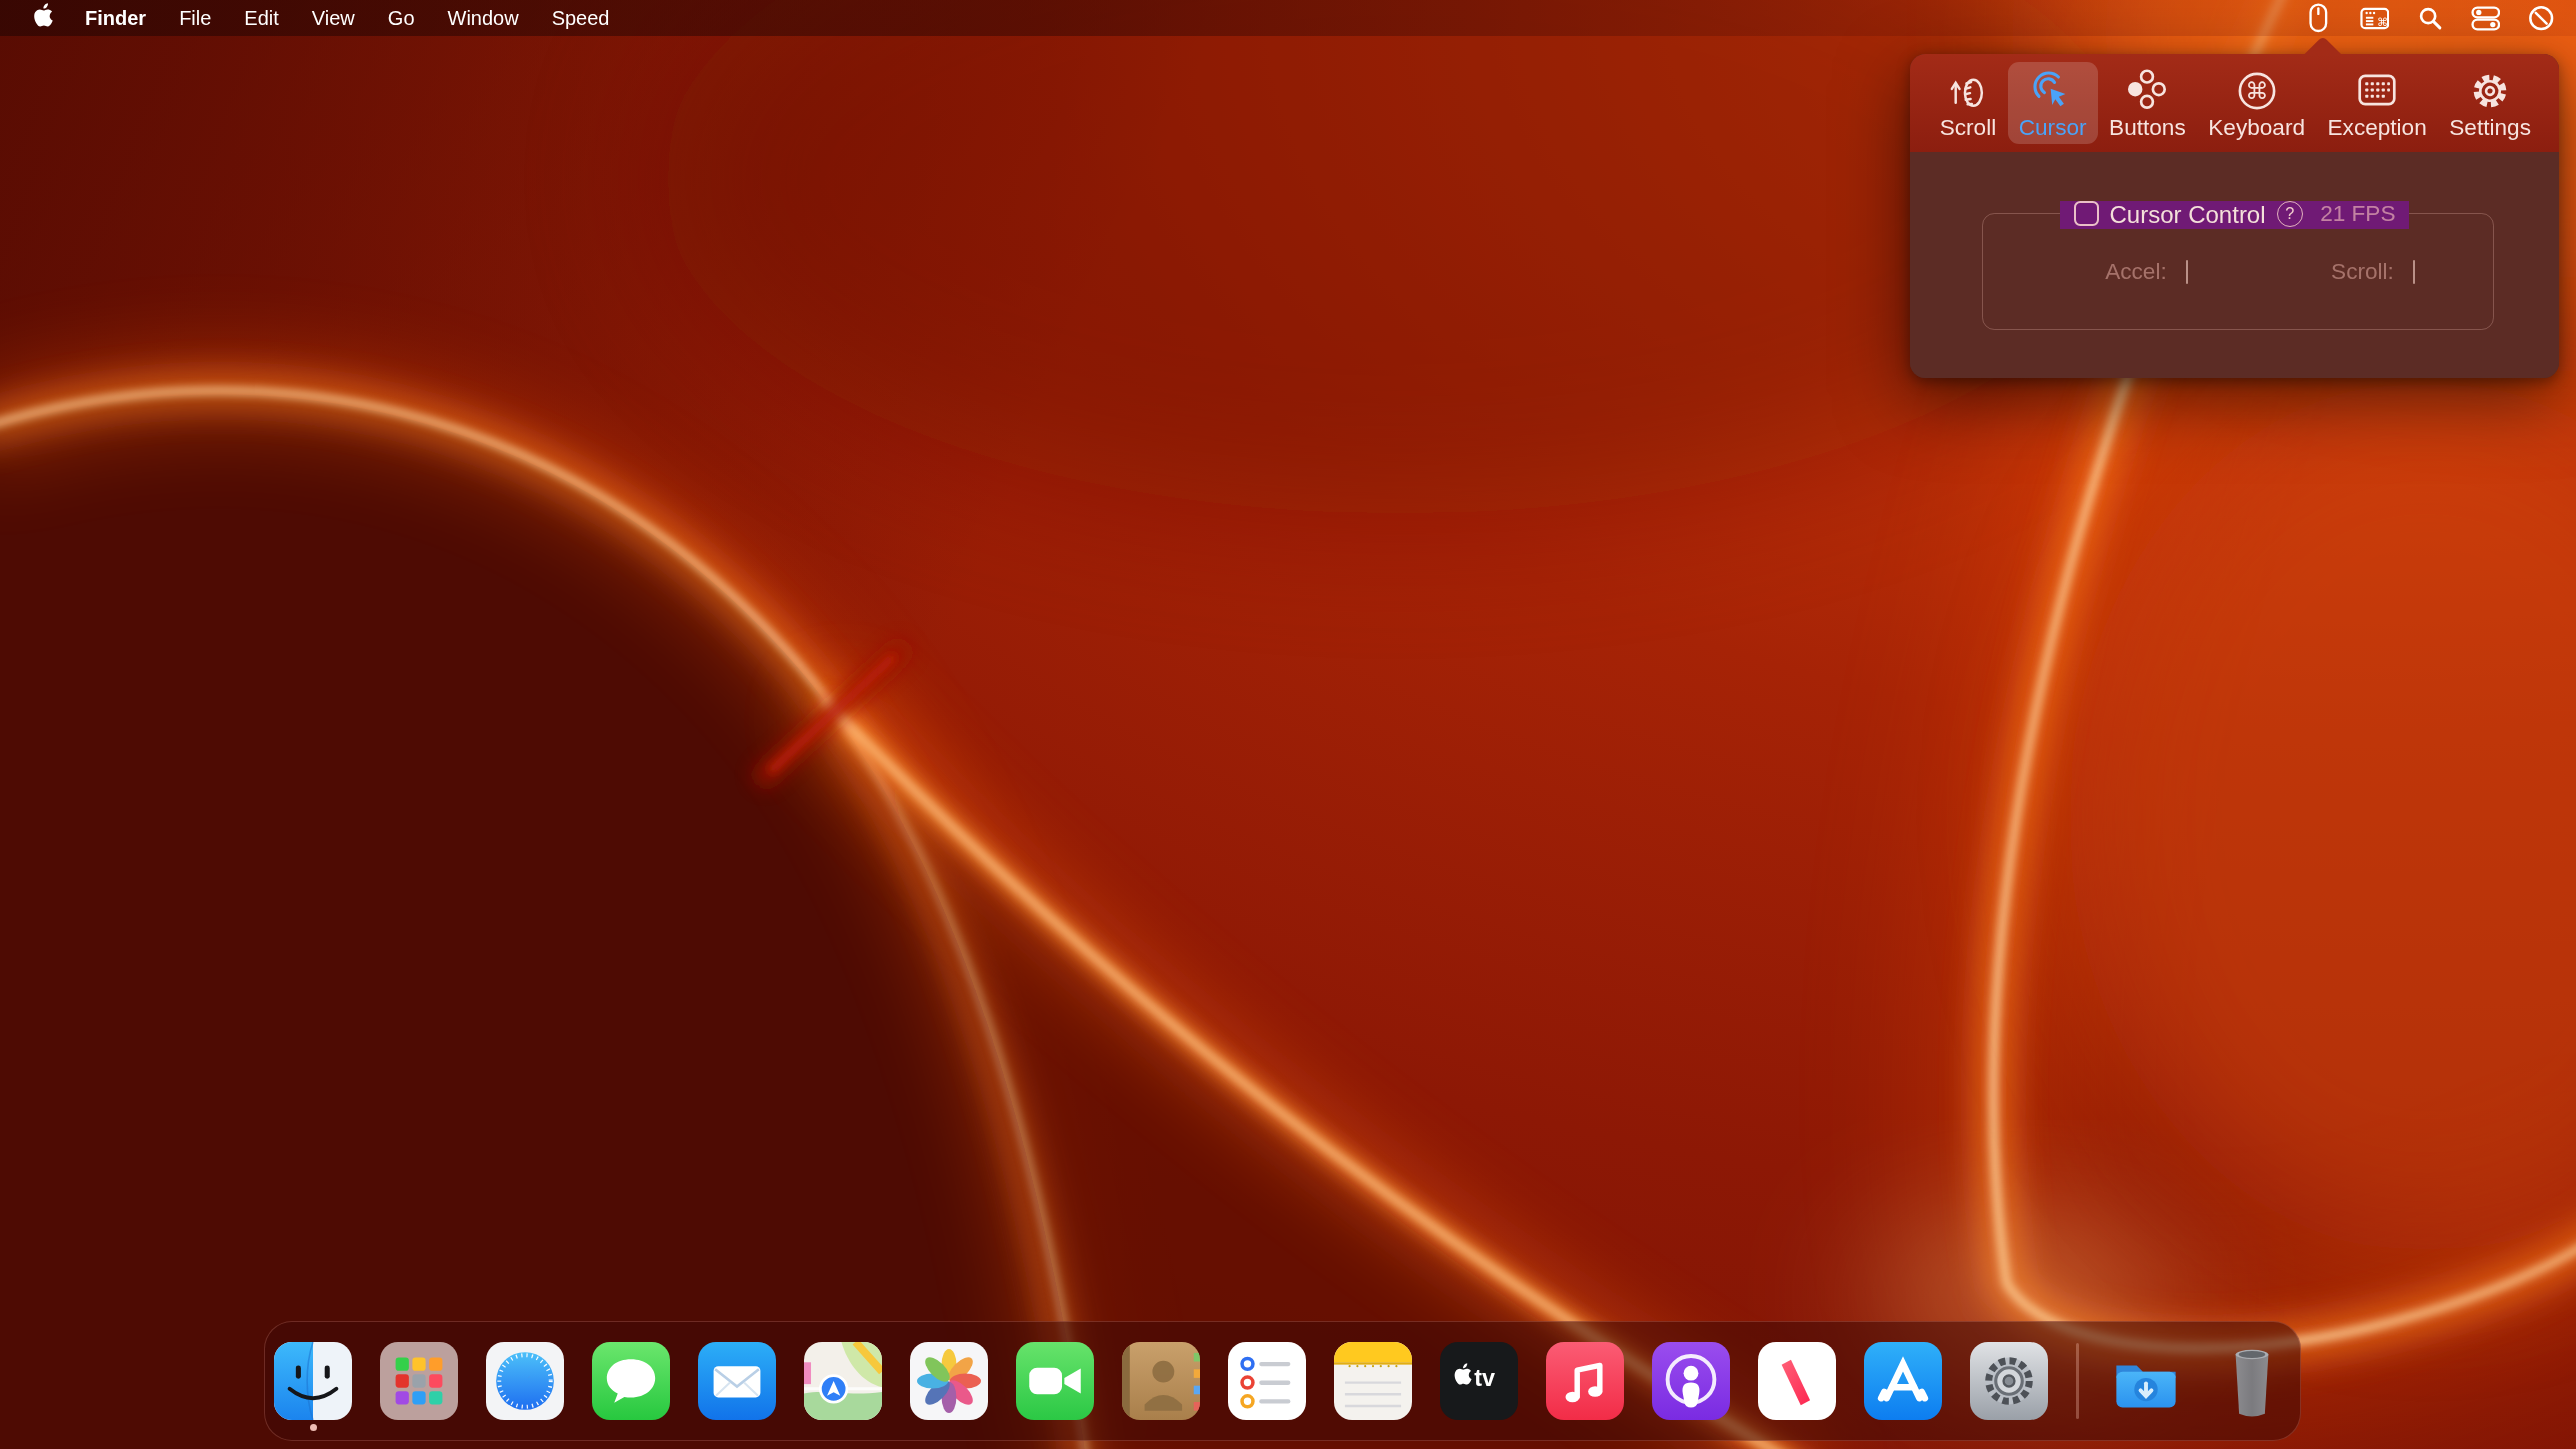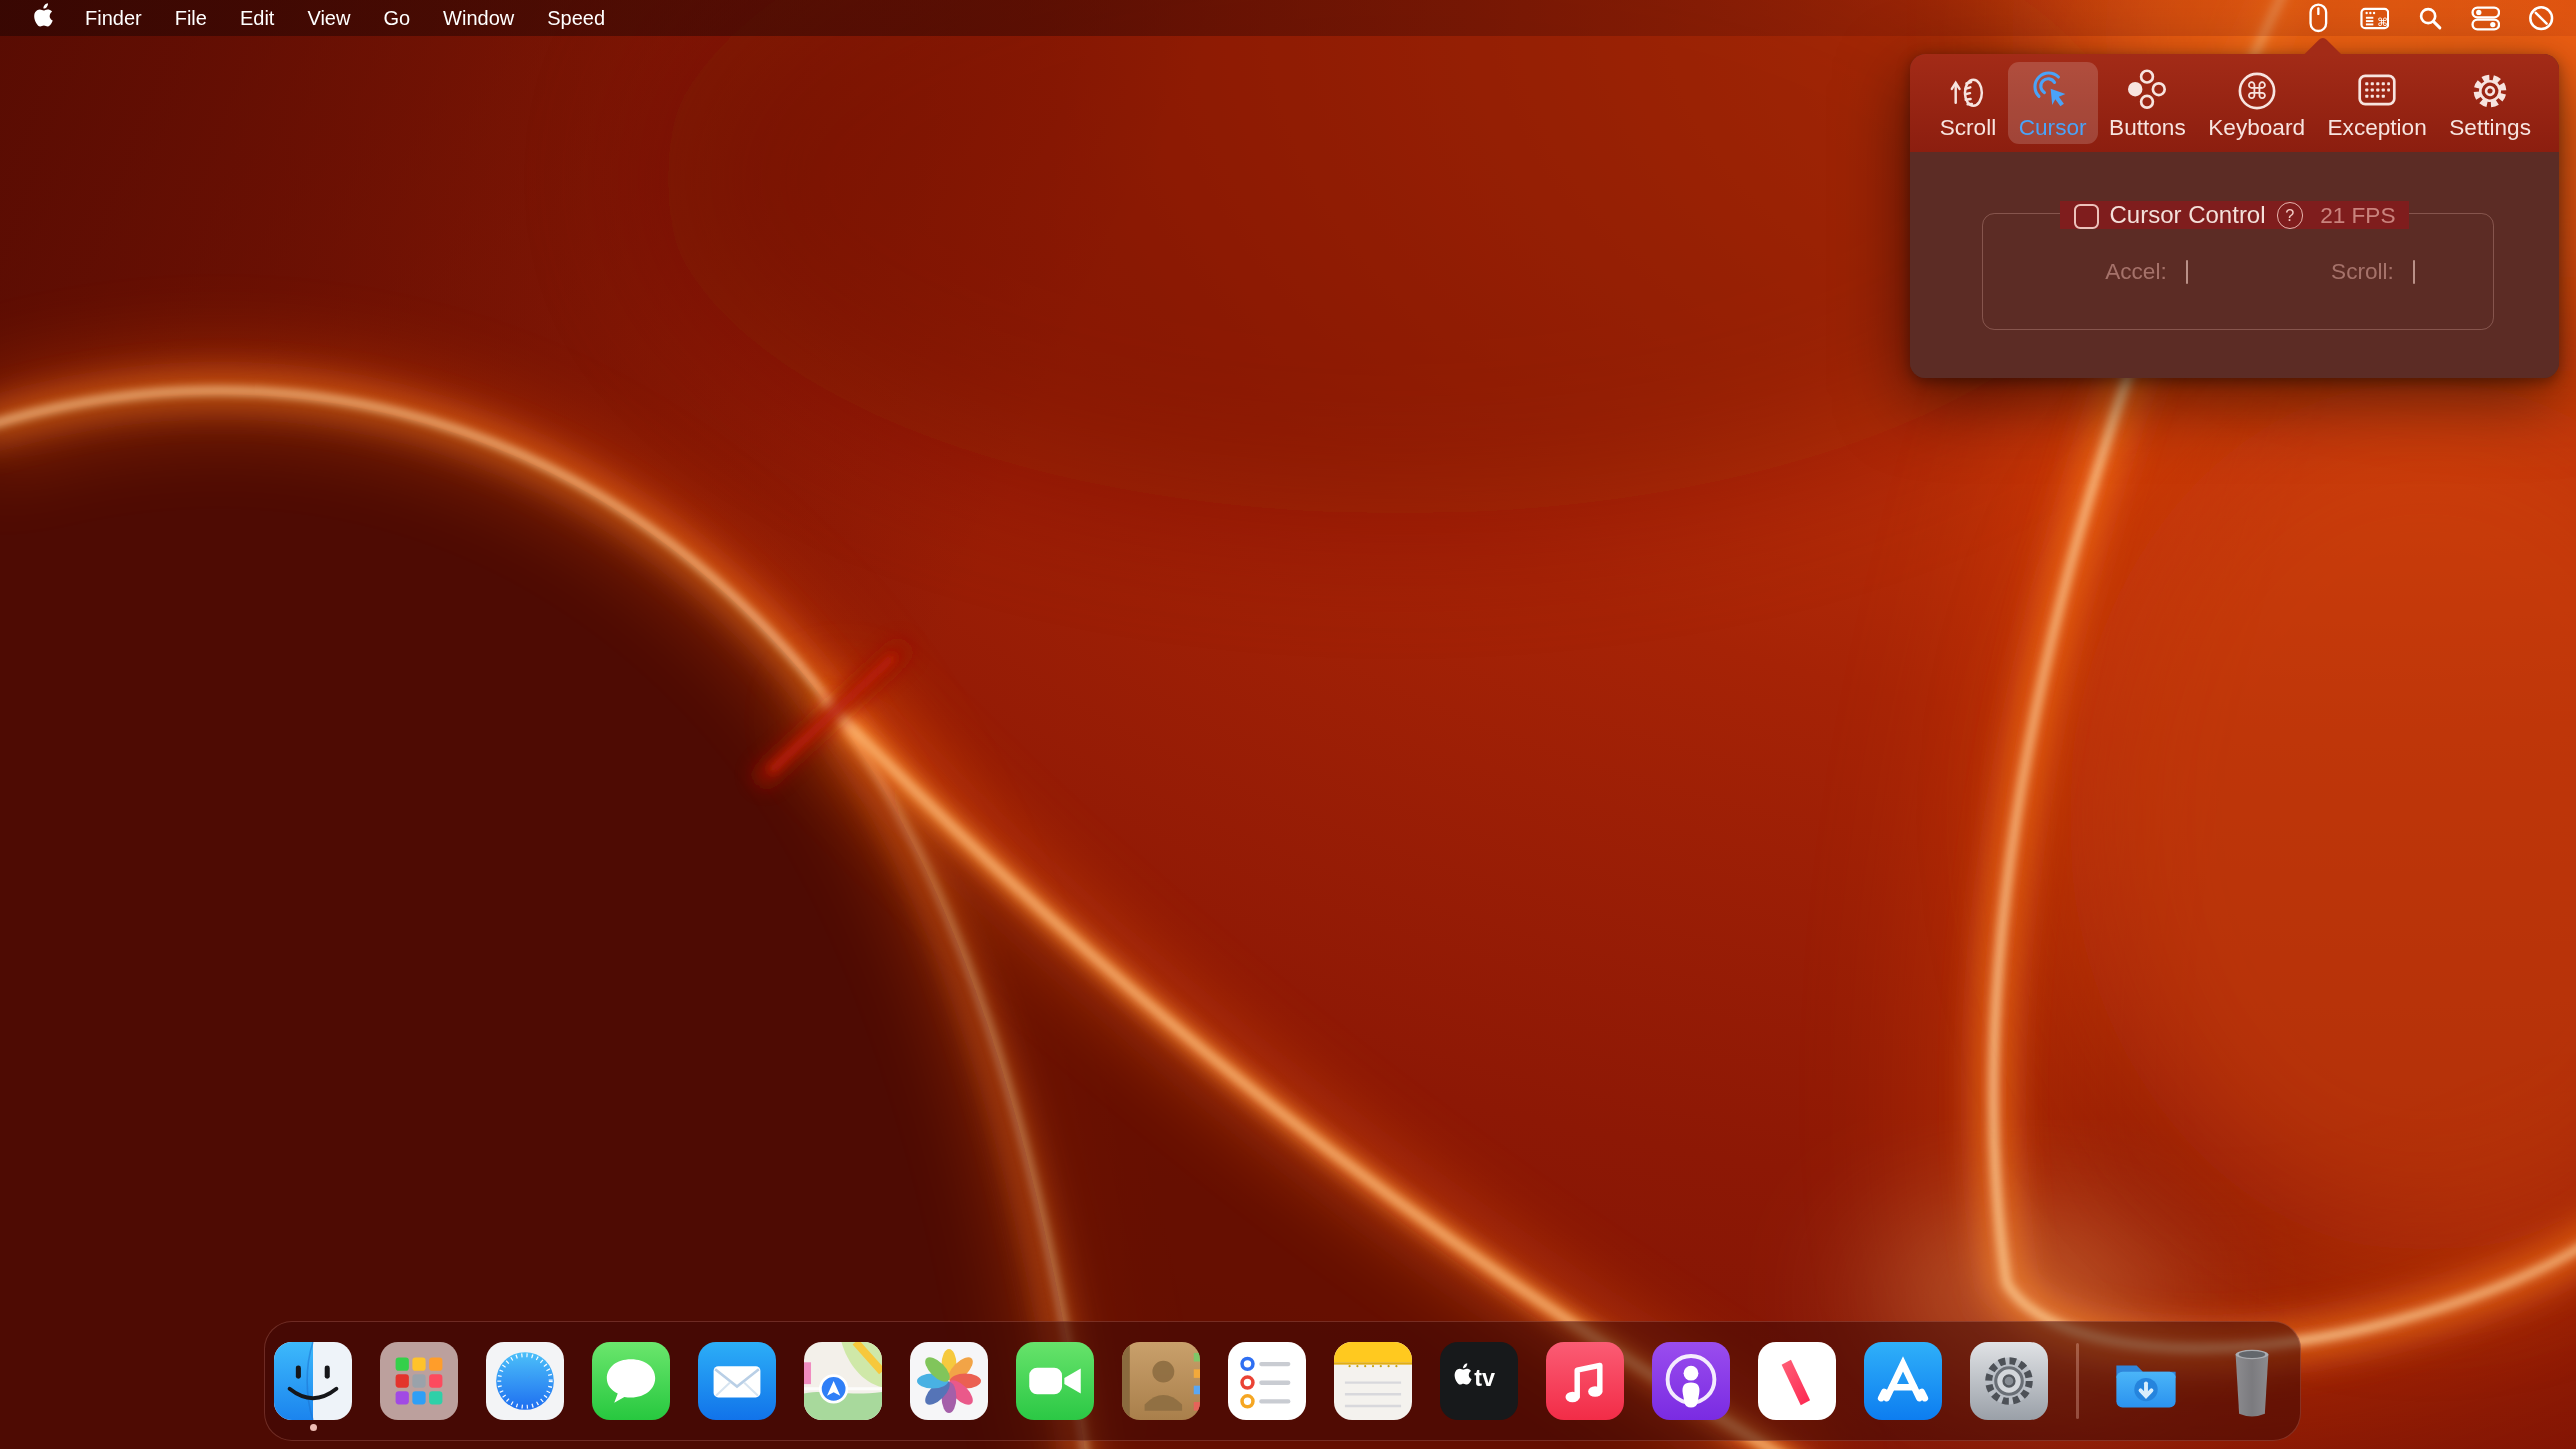--- a/index.html
+++ b/index.html
@@ -12,21 +12,21 @@
   .menubar {
     position:absolute; top:0; left:0; right:0; height:36px;
     display:flex; align-items:center;
     background:linear-gradient(90deg, rgba(40,5,2,.66) 0%, rgba(52,7,3,.52) 40%,
                rgba(95,16,5,.28) 72%, rgba(140,28,8,.14) 100%);
     color:#fff; font-size:20px; z-index:40;
   }
   .menubar .apple { margin-left:31px; display:flex; align-items:center; }
   .menu-items { display:flex; gap:33px; margin-left:31px; align-items:center; }
   .menu-item { color:#fff; cursor:default; }
-  .menu-item.active { font-weight:normal; }
+  .menu-item.active { font-weight:bold; }
   .status-icons { margin-left:auto; margin-right:20px; display:flex; gap:26px; align-items:center; }
   .status-icons .sicon { width:29.6px; height:29.6px; display:flex; align-items:center; justify-content:center; }
   .sicon svg { display:block; }
 
   
   .popover {
     position:absolute; left:1910px; top:54px; width:649px; height:324px;
     border-radius:15.6px; z-index:30;
     box-shadow:0 22px 70px rgba(0,0,0,.55), 0 3.1px 14px rgba(0,0,0,.35);
     background:#5c2c25;
@@ -53,21 +53,21 @@
   .groupbox {
     position:absolute; left:72px; top:61px; width:512px; height:117px;
     border:1.6px solid rgba(255,205,195,.26); border-radius:12.4px;
     display:flex; flex-direction:row; justify-content:space-evenly;
   }
   .legend-row {
     position:absolute; top:47px; left:0; right:0;
     display:flex; align-items:center; justify-content:center; gap:11px;
     z-index:2; height:31px;
   }
-  .legend-inner { display:flex; align-items:flex-end; gap:11px; background:#7f1d1d; padding:0 14px; }
+  .legend-inner { display:flex; align-items:flex-start; gap:11px; background:#701a75; padding:0 14px; }
   .checkbox {
     width:25px; height:25px; border:2.3px solid rgba(255,222,214,.85); border-radius:6.2px;
     background:transparent;
   }
   .cc-label { color:#f4e0da; font-size:24px; }
   .help {
     width:26.4px; height:26.4px; border:1.9px solid rgba(255,216,208,.8); border-radius:50%;
     color:rgba(255,222,214,.9); font-size:16.3px; display:flex; align-items:center; justify-content:center;
   }
   .fps { color:rgba(255,205,195,.58); font-size:22.6px; margin-left:6.2px; }

